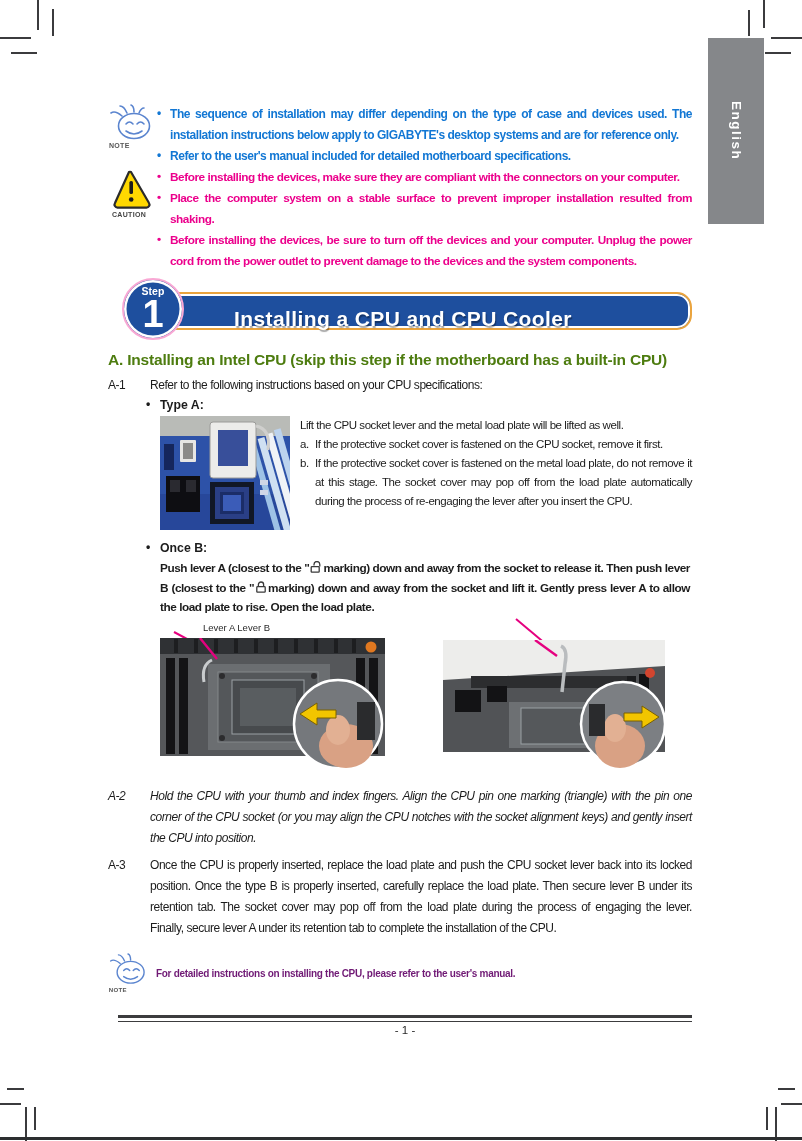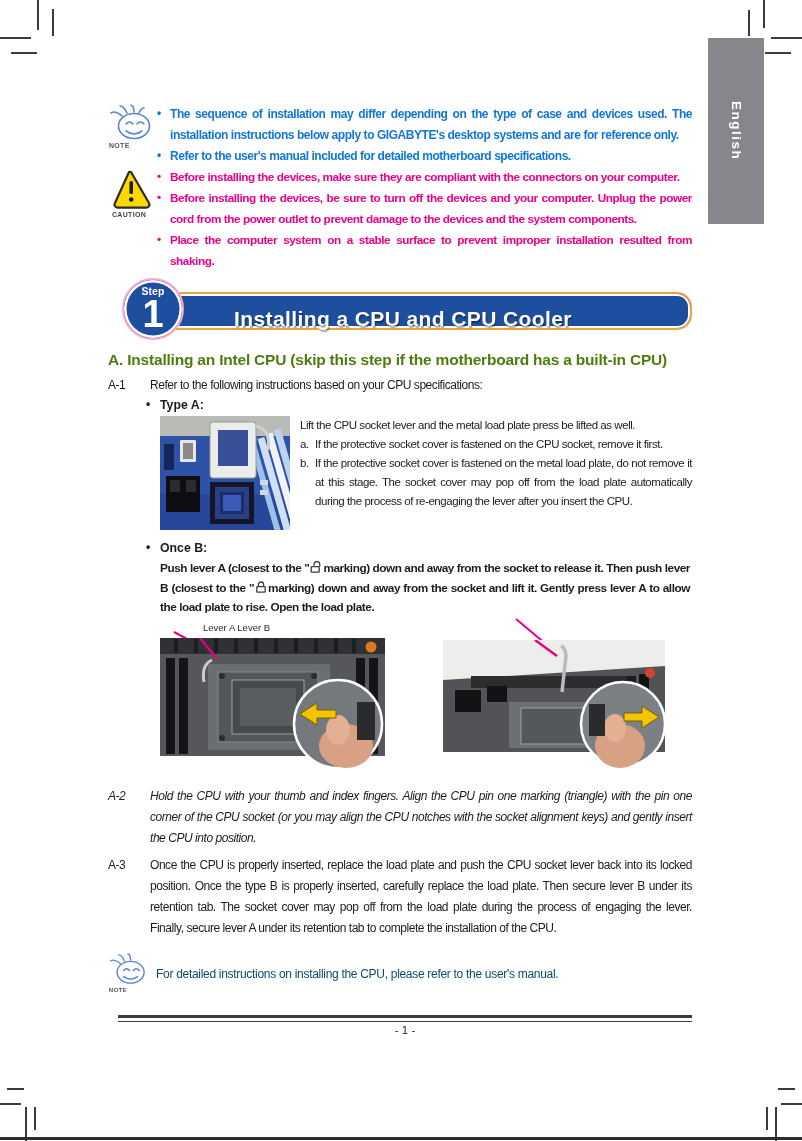--- a/index.html
+++ b/index.html
@@ -69,21 +69,21 @@
   .callout-line { position:absolute; background:#e5007f; height:2px; transform-origin:left center; }
   .line-left  { left:66px; top:9px; width:32px; transform:rotate(28deg); }
   .line-right { left:408px; top:-4px; width:44px; transform:rotate(40deg); }
   .photoB-left  { position:absolute; left:52px; top:16px; }
   .photoB-right { position:absolute; left:335px; top:18px; }
 
   .a2-block { margin-top:12px;font-style:italic; }
   .a3-block { }
 
   .bottom-note { display:flex; align-items:center; margin-top:14px; }
-  .bottom-note .txt { color:#0c4a6e; font-weight:normal; font-size:12px; letter-spacing:-0.3px; margin-left:8px; }
+  .bottom-note .txt { color:#701a75; font-weight:bold; font-size:10px; letter-spacing:-0.3px; margin-left:8px; }
 
   
   .footer-rule  { position:absolute; left:118px; width:574px; top:1015px; height:2.5px; background:#3c3c3e; }
   .footer-rule2 { position:absolute; left:118px; width:574px; top:1020.5px; height:1px; background:#3c3c3e; }
   .page-num { position:absolute; left:118px; width:574px; top:1024px; text-align:center;
               font-size:11.5px; color:#2a2a2a; }
   .bottom-edge { position:absolute; left:0; top:1137px; width:802px; height:3px; background:#2c2e30; }
 </style>
 </head>
 <body>
@@ -139,22 +139,22 @@
       <div class="icon-cell">
         <svg width="48" height="52" viewBox="0 0 48 52">
           <path d="M22 5 L40 36 a3 3 0 0 1 -2.6 4.6 H8.6 A3 3 0 0 1 6 36 L20 5 a2.3 2.3 0 0 1 2 0 Z" transform="translate(1,0)" fill="#ffd800" stroke="#2b2b2b" stroke-width="2.2" stroke-linejoin="round"></path>
           <rect x="21.4" y="14" width="3.6" height="13" rx="1.6" fill="#1c1c1c"></rect>
           <circle cx="23.2" cy="32.5" r="2.3" fill="#1c1c1c"></circle>
           <text x="4" y="50" class="icon-label" font-size="7.5" fill="#444" font-weight="bold">CAUTION</text>
         </svg>
       </div>
       <div class="bullets pink-txt">
         <div class="bullet">Before installing the devices, make sure they are compliant with the connectors on your computer.</div>
+        <div class="bullet">Place the computer system on a stable surface to prevent improper installation resulted from shaking.</div>
         <div class="bullet">Before installing the devices, be sure to turn off the devices and your computer. Unplug the power cord from the power outlet to prevent damage to the devices and the system components.</div>
-        <div class="bullet">Place the computer system on a stable surface to prevent improper installation resulted from shaking.</div>
       </div>
     </div>
 
     <div class="banner">
       <div class="banner-bar"></div>
       <div class="banner-circle">
         <div class="step-label">Step</div>
         <div class="step-num">1</div>
       </div>
       <div class="banner-title">Installing a CPU and CPU Cooler</div>
@@ -191,21 +191,21 @@
           <path d="M96 10 q15 3 12 24" stroke="#cfcfcd" stroke-width="3" fill="none"></path>
           <rect x="50" y="66" width="44" height="42" fill="#111726"></rect>
           <rect x="55" y="71" width="34" height="32" fill="#2a3f86"></rect>
           <rect x="60" y="76" width="24" height="22" fill="#1b2d68"></rect>
           <rect x="63" y="79" width="18" height="16" fill="#3b5cb8"></rect>
           <rect x="100" y="64" width="8" height="5" fill="#cfd6e6"></rect>
           <rect x="100" y="74" width="8" height="5" fill="#cfd6e6"></rect>
         </svg>
       </div>
       <div class="typea-text">
-        <div>Lift the CPU socket lever and the metal load plate press be lifted as well.</div>
+        <div>Lift the CPU socket lever and the metal load plate will be lifted as well.</div>
         <div class="sub-item">
           <div class="sub-label">a.</div>
           <div class="sub-text">If the protective socket cover is fastened on the CPU socket, remove it first.</div>
         </div>
         <div class="sub-item">
           <div class="sub-label">b.</div>
           <div class="sub-text">If the protective socket cover is fastened on the metal load plate, do not remove it at this stage. The socket cover may pop off from the load plate automatically during the process of re-engaging the lever after you insert the CPU.</div>
         </div>
       </div>
     </div>

